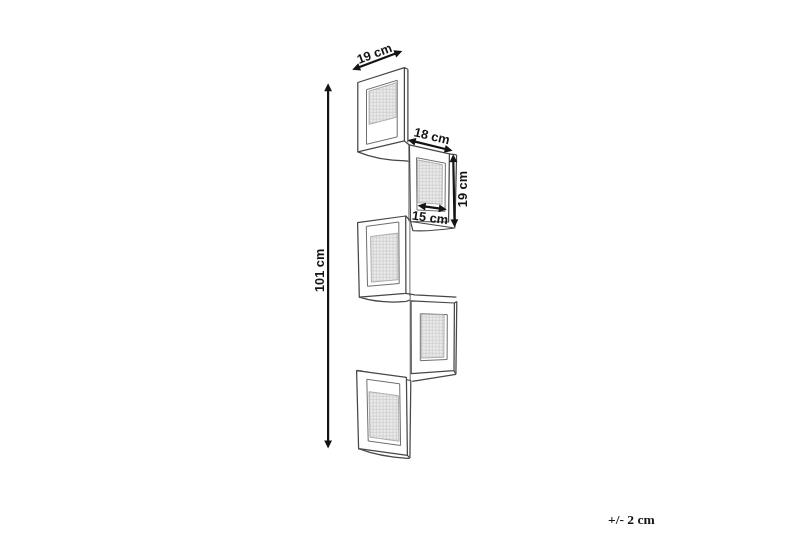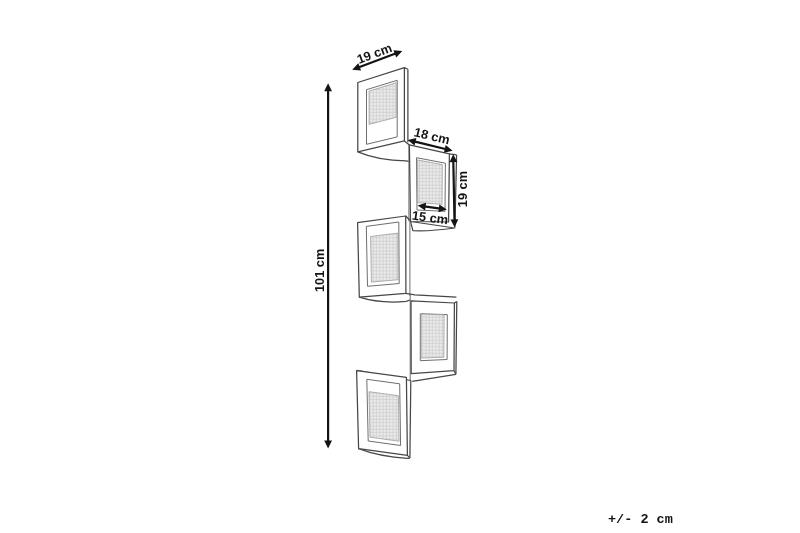--- a/index.html
+++ b/index.html
@@ -1,17 +1,17 @@
 <!DOCTYPE html>
 <html><head>
 <meta charset="utf-8">
 <style>
 html,body{margin:0;padding:0;background:#ffffff;}
 #stage{filter:grayscale(1);position:relative;width:800px;height:533px;background:#ffffff;overflow:hidden;}
-.tol{position:absolute;left:608px;top:512px;width:120px;font-family:Liberation Mono, monospace;
+.tol{position:absolute;left:608px;top:512px;width:120px;font-family:Liberation Serif, serif;
 font-size:13.5px;font-weight:bold;color:#141414;}
 </style>
 </head>
 <body>
 <div id="stage">
 
 <svg width="800" height="533" viewBox="0 0 800 533" xmlns="http://www.w3.org/2000/svg">
 
 <defs>
         <pattern id="mesh" width="3.3" height="3.3" patternUnits="userSpaceOnUse">

